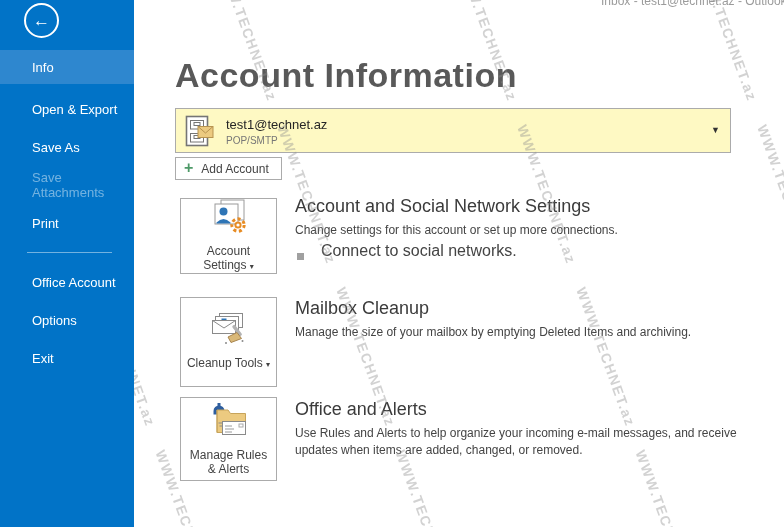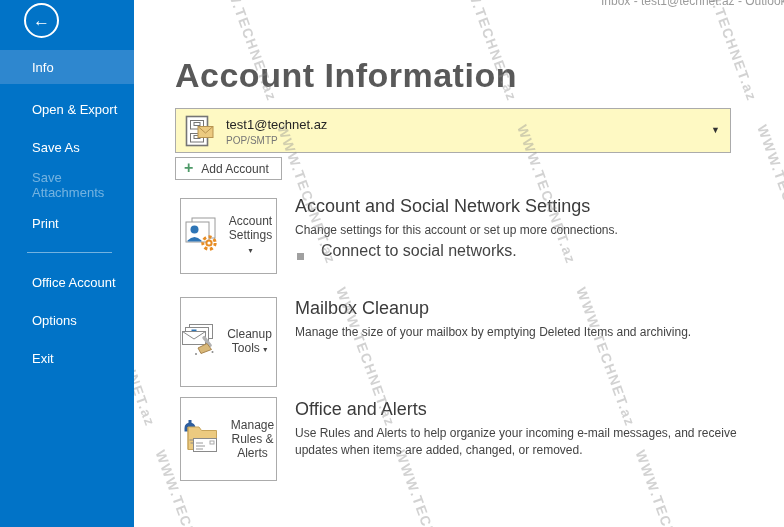--- a/index.html
+++ b/index.html
@@ -35,21 +35,21 @@
   .combo-icon{position:absolute;left:9px;top:6px}
   .combo-email{position:absolute;left:50px;top:8px;font-size:13px;color:#262626}
   .combo-proto{position:absolute;left:50px;top:26px;font-size:10px;color:#777}
   .combo-caret{position:absolute;right:10px;top:16px;font-size:9px;color:#333}
   .add-btn{position:absolute;left:175px;top:157px;width:107px;height:23px;
     border:1px solid #ababab;background:#fff;box-sizing:border-box;display:flex;
     align-items:center;gap:8px;padding-left:8px;font-size:12px;color:#444;
     cursor:pointer;z-index:1}
   .plus{color:#4e9a68;font-weight:700;font-size:16px;line-height:1;margin-top:-2px}
   .tile{position:absolute;left:180px;width:97px;border:1px solid #ababab;background:#fff;
-    box-sizing:border-box;display:flex;flex-direction:row;align-items:center;
+    box-sizing:border-box;display:flex;flex-direction:column;align-items:center;
     justify-content:center;gap:6px;cursor:pointer;z-index:1}
   .t1{top:198px;height:76px}
   .t2{top:297px;height:90px}
   .t3{top:397px;height:84px}
   .tile-label{font-size:12px;color:#444;text-align:center;line-height:14px;padding:0 4px}
   .arr{font-size:8px;color:#444}
   .sec-head{position:absolute;left:295px;font-size:18px;font-weight:400;color:#3b3b3b;z-index:1}
   .h1{top:196px}.h2{top:298px}.h3{top:399px}
   .sec-desc{position:absolute;left:295px;font-size:12px;color:#444;line-height:17px;z-index:1}
   .d1{top:222px;width:470px}

